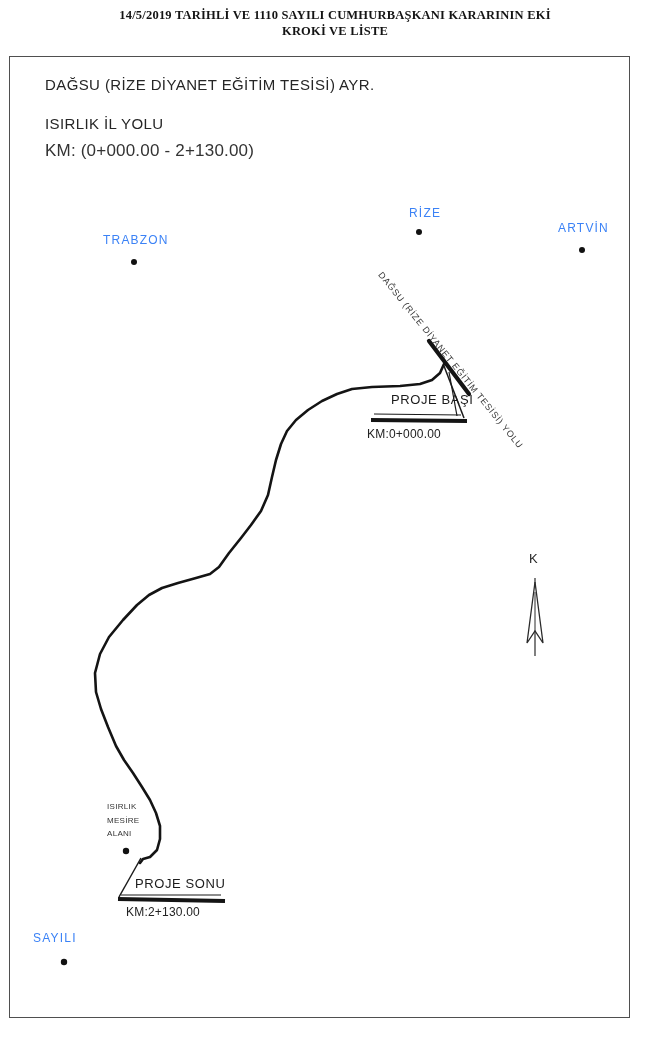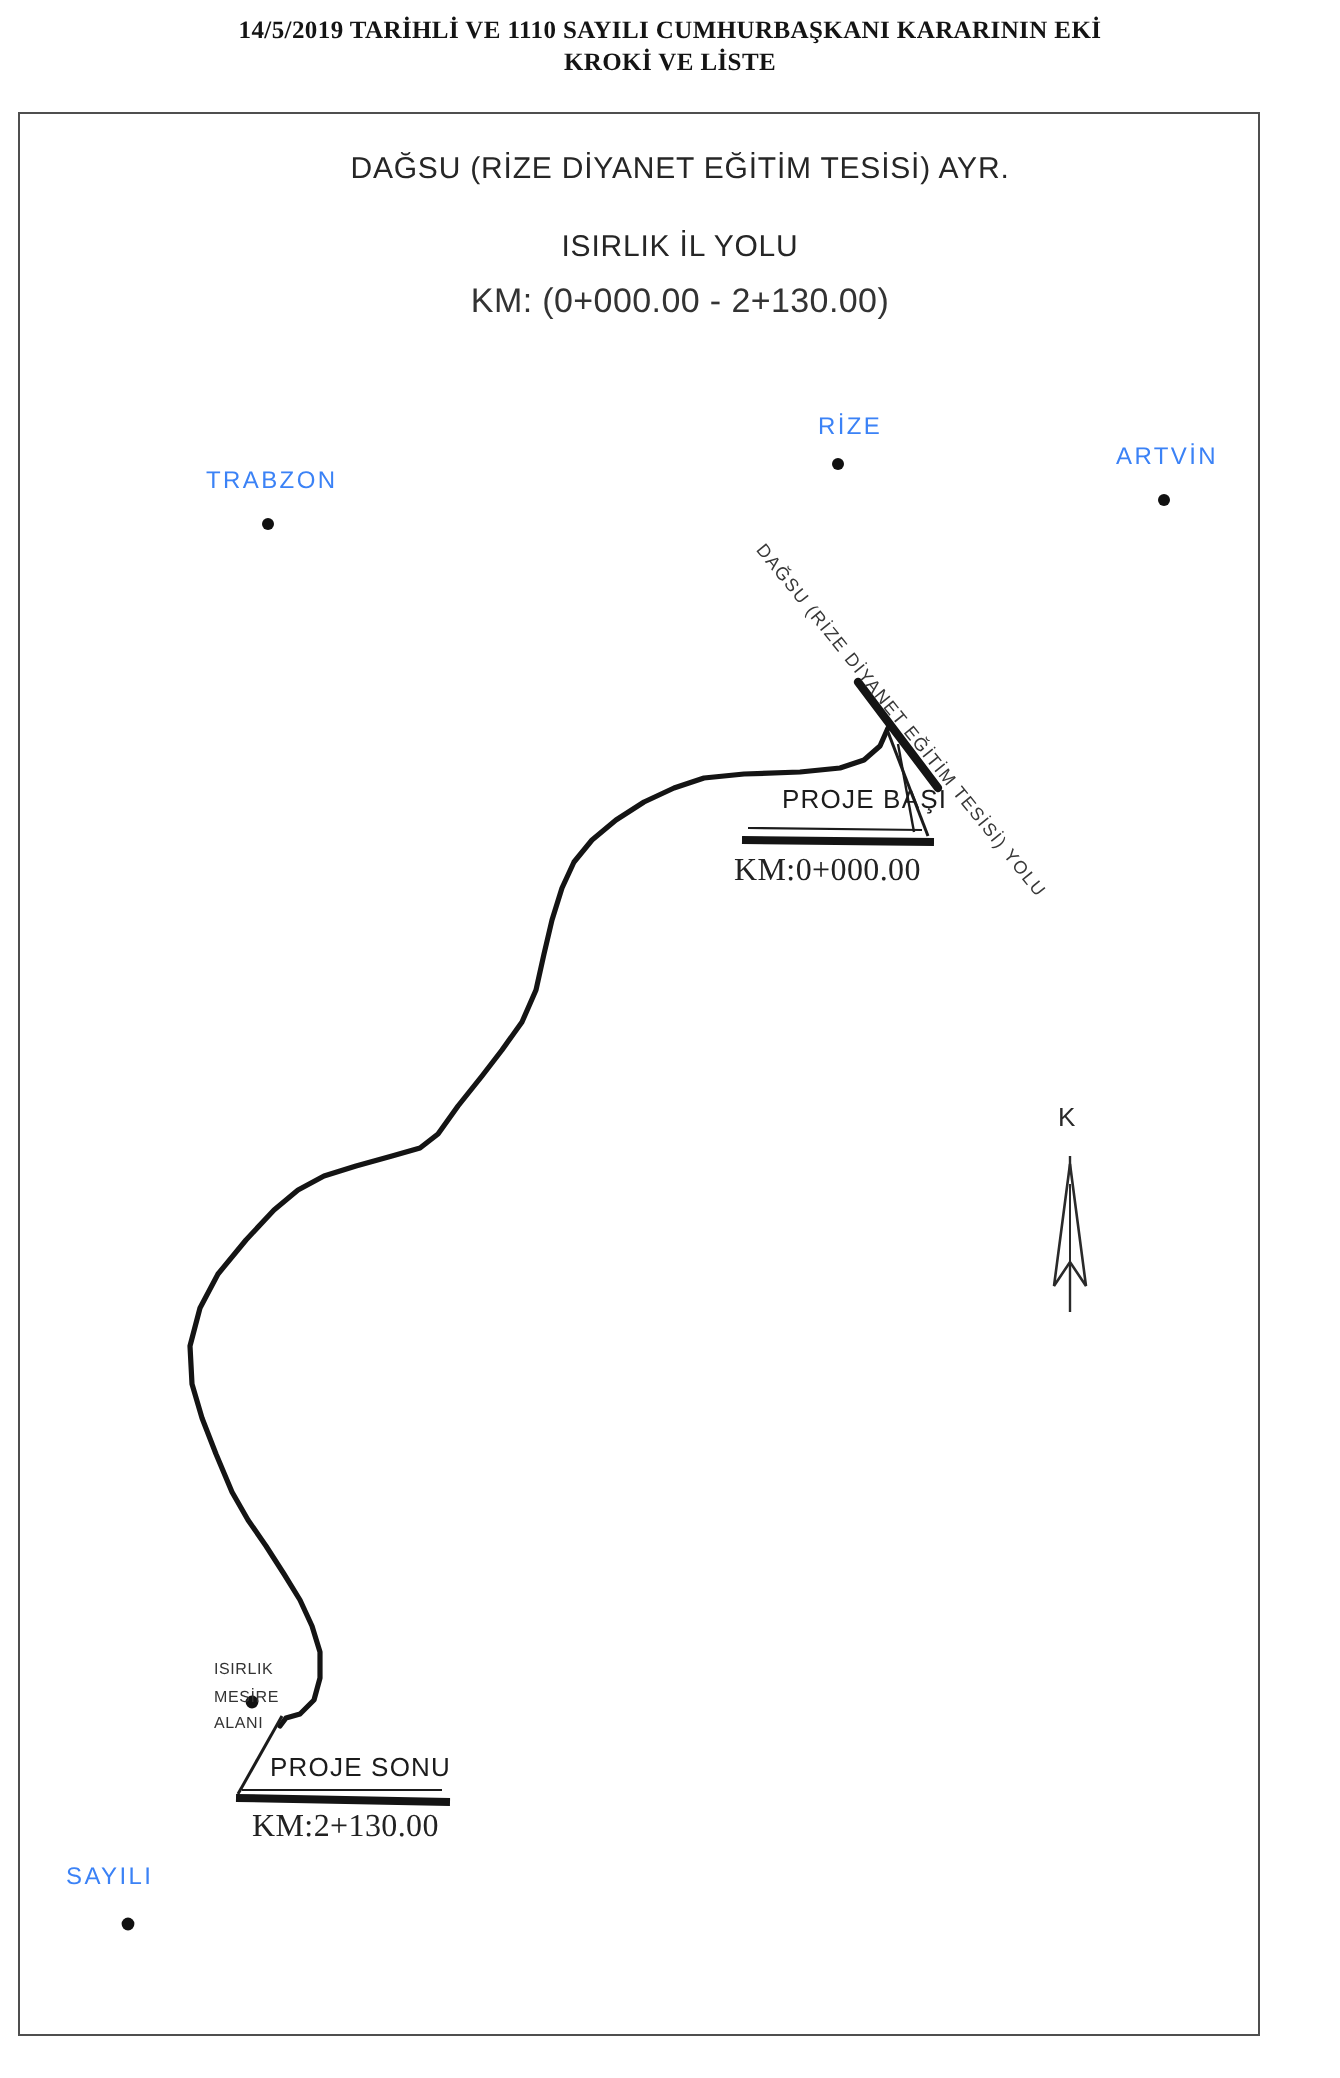--- a/index.html
+++ b/index.html
@@ -12,30 +12,30 @@
     position:absolute;top:7px;left:0;width:670px;text-align:center;
     font-family:"Liberation Serif",serif;font-weight:bold;
     font-size:12.5px;line-height:16px;letter-spacing:.2px;color:#141414;
   }
   
   .frame{
     position:absolute;left:9px;top:56px;width:619px;height:960px;
     border:1.4px solid #4f4f4f;background:transparent;
   }
   
-  .map-title{position:absolute;left:45px;top:76px;width:590px;text-align:center;color:#262626;}
+  .map-title{position:absolute;left:45px;top:76px;width:590px;color:#262626;}
   .map-title .t1{font-size:15px;letter-spacing:.4px;}
   .map-title .t2{font-size:15px;letter-spacing:.4px;margin-top:22px;}
   .map-title .t3{font-size:17px;letter-spacing:.2px;margin-top:9px;color:#333;}
   
   .lbl{position:absolute;white-space:nowrap;}
   .city{font-size:12px;letter-spacing:1.2px;color:#3b82f6;}
   .flag{font-size:13px;letter-spacing:.6px;color:#1b1b1b;}
-  .km{font-size:16px;letter-spacing:.2px;color:#222;font-family:Liberation Serif, serif;}
-  .picnic{font-size:8px;line-height:13.5px;letter-spacing:.3px;color:#333;margin-top:28px;}
+  .km{font-size:12px;letter-spacing:.2px;color:#222;}
+  .picnic{font-size:8px;line-height:13.5px;letter-spacing:.3px;color:#333;}
   .north-k{font-size:13px;color:#2a2a2a;}
   .diag{
     font-size:9px;letter-spacing:.8px;color:#383838;
     transform:rotate(51deg);transform-origin:0 0;
   }
   svg.overlay{position:absolute;left:0;top:0;}
 </style>
 </head>
 <body>
 

